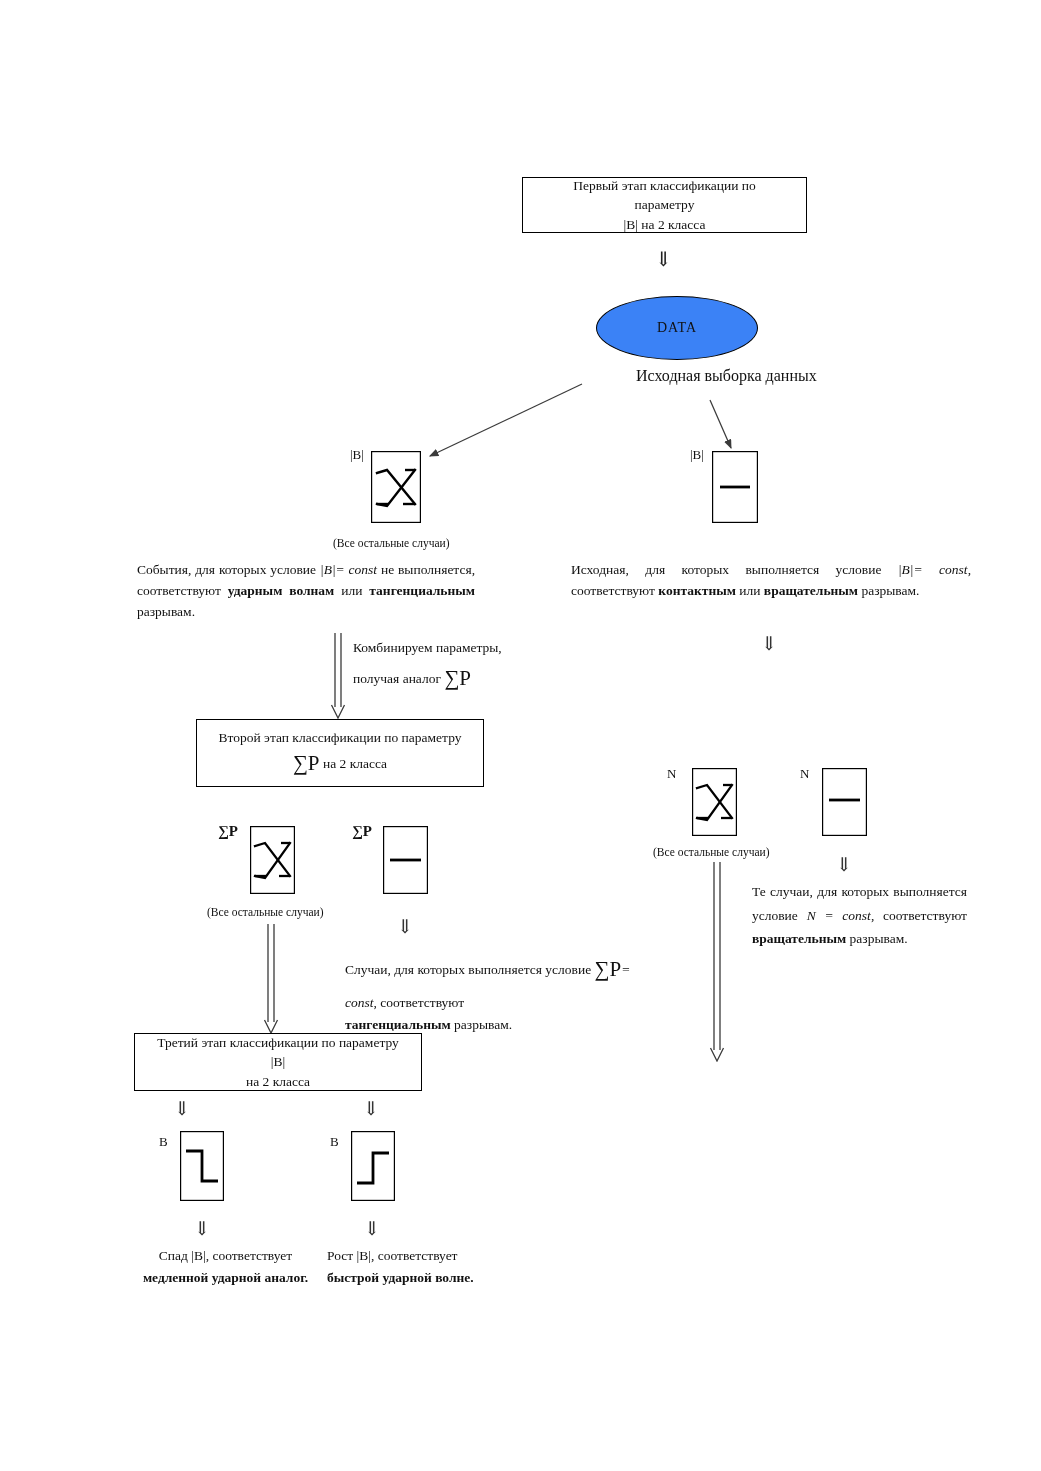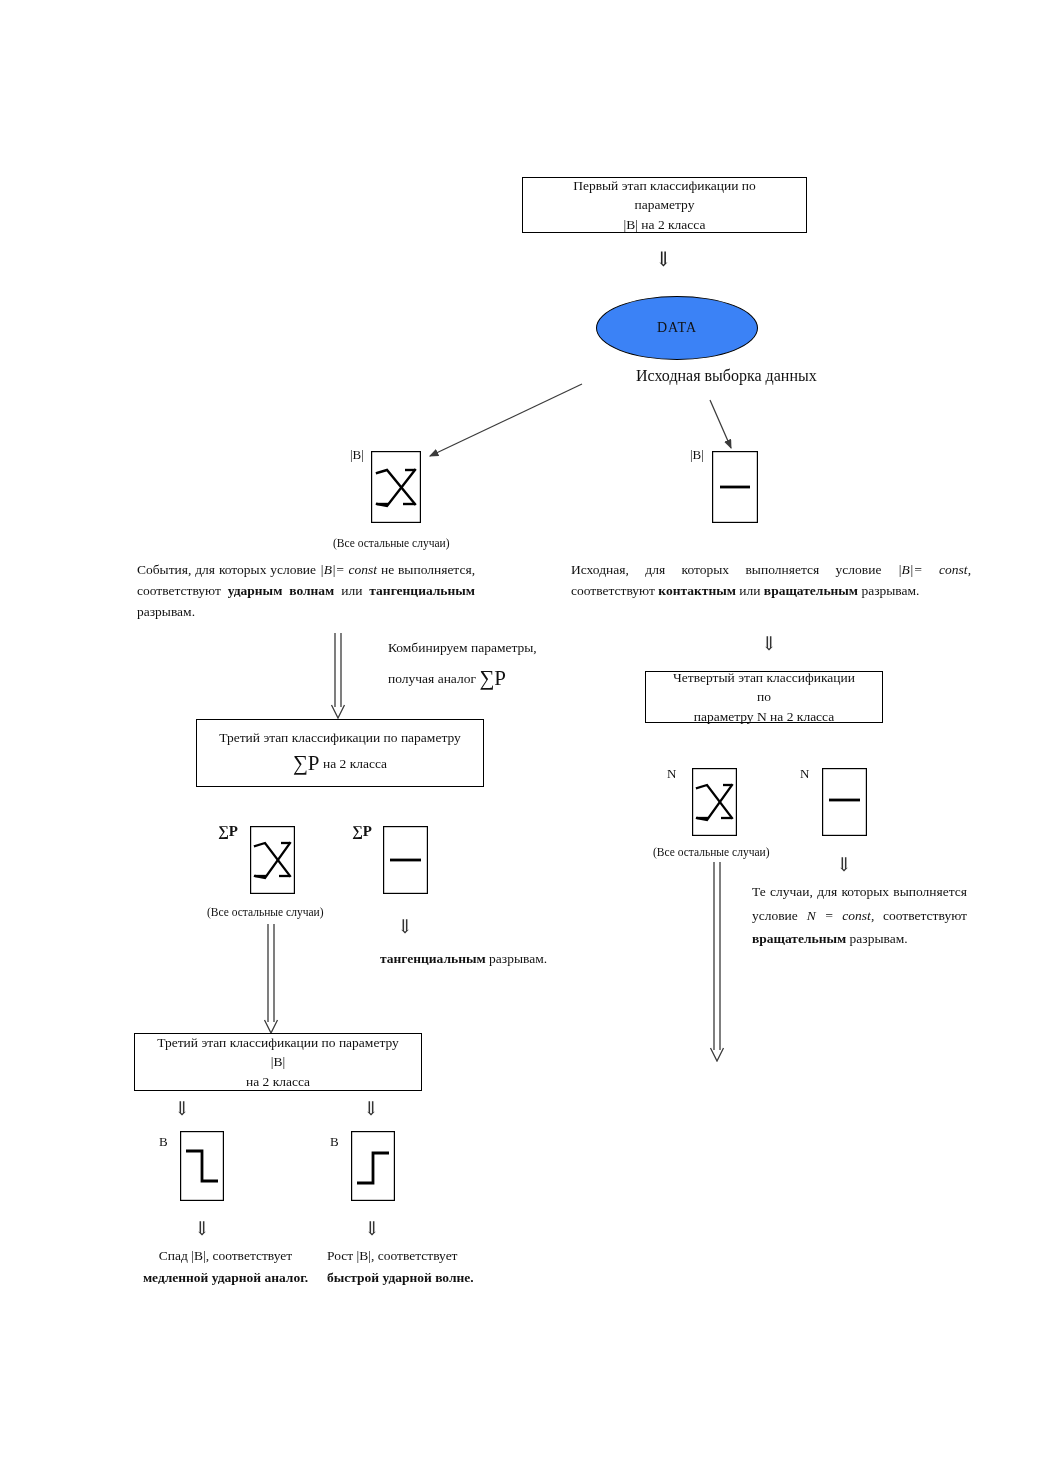--- a/index.html
+++ b/index.html
@@ -44,21 +44,21 @@
     justify-content: center;
     font-size: 14px;
     letter-spacing: 1px;
   }
 
   .txt {
     font-size: 13.5px;
     line-height: 1.55;
     text-align: justify;
   }
-  .txt-left { text-align: left; margin-left: 35px; }
+  .txt-left { text-align: left; }
   .b { font-weight: bold; }
   .it { font-style: italic; }
   .caption {
     font-size: 11.5px;
     white-space: nowrap;
   }
   .tag {
     font-size: 13px;
     white-space: nowrap;
   }
@@ -161,21 +161,21 @@
   <div class="abs txt-left" style="left:353px; top:636px; width:200px; font-size:13.5px; line-height:1.75;">
     <div>Комбинируем  параметры,</div>
     <div>
       <span>получая аналог</span>
       <span class="sum" style="font-size:21px;">∑P</span>
     </div>
   </div>
 
   <div class="abs box stage-box" style="left:196px; top:719px; width:288px; height:68px;">
     <div>
-      <span>Третий этап классификации по параметру</span><br>
+      <span>Второй этап классификации по параметру</span><br>
       <span class="sum" style="font-size:21px;">∑P</span>
       <span>на 2 класса</span>
     </div>
   </div>
 
   <div class="abs tagsum" style="left:218px; top:823px; font-size:15px;">∑P</div>
 
   <div class="abs" style="left:250px; top:826px;">
     <svg width="45" height="68" viewBox="0 0 45 68">
       <rect x="0.6" y="0.6" width="43.8" height="66.8" fill="#fff" stroke="#000" stroke-width="1.2"></rect>
@@ -196,20 +196,24 @@
       <rect x="0.6" y="0.6" width="43.8" height="66.8" fill="#fff" stroke="#000" stroke-width="1.2"></rect>
       <path d="M7,34 L38,34" stroke="#000" stroke-width="2.8" fill="none"></path>
     </svg>
   </div>
 
   <div class="abs" style="left:397px; top:915px; font-size:19px; color:#333;">
     <span>⇓</span>
   </div>
 
   <div class="abs txt-left" style="left:345px; top:950px; width:300px; font-size:13.5px; line-height:1.9;">
+    <div>
+      <span>Случаи, для которых  выполняется условие</span>
+      <span class="sum" style="font-size:21px;">∑P</span><span class="it">= const</span><span>, соответствуют</span>
+    </div>
     <div style="margin-top:-4px;">
       <b>тангенциальным</b>
       <span>разрывам.</span>
     </div>
   </div>
 
   <svg class="abs" style="left:261px; top:924px;" width="22" height="110" viewBox="0 0 22 110">
     <path d="M7,0 L7,98 M13,0 L13,98" stroke="#3b3b3b" stroke-width="1.3" fill="none"></path>
     <path d="M3.5,96 L10,109 L16.5,96" stroke="#3b3b3b" stroke-width="1.3" fill="none"></path>
   </svg>
@@ -260,26 +264,20 @@
 
   <div class="abs" style="left:327px; top:1245px; width:165px; font-size:13.5px; line-height:1.6; text-align:left;">
     <div>Рост |B|, соответствует</div>
     <div class="b">быстрой ударной волне.</div>
   </div>
 
   <div class="abs" style="left:761px; top:632px; font-size:19px; color:#333;">
     <span>⇓</span>
   </div>
 
-  <div class="abs box stage-box" style="left:645px; top:671px; width:238px; height:52px;">
-    <div>
-      <span>Четвертый этап классификации по</span><br>
-      <span>параметру N на 2 класса</span>
-    </div>
-  </div>
 
   <div class="abs tag" style="left:667px; top:766px;">N</div>
 
   <div class="abs" style="left:692px; top:768px;">
     <svg width="45" height="68" viewBox="0 0 45 68">
       <rect x="0.6" y="0.6" width="43.8" height="66.8" fill="#fff" stroke="#000" stroke-width="1.2"></rect>
       <path d="M5,20 L15,17 L40,50" stroke="#000" stroke-width="2.3" fill="none" stroke-linecap="square"></path>
       <path d="M5,50 L15,52 L40,17" stroke="#000" stroke-width="2.3" fill="none" stroke-linecap="square"></path>
       <path d="M5,50 L16,50" stroke="#000" stroke-width="2.3" fill="none"></path>
       <path d="M31,17 L40,17" stroke="#000" stroke-width="2.3" fill="none"></path>

